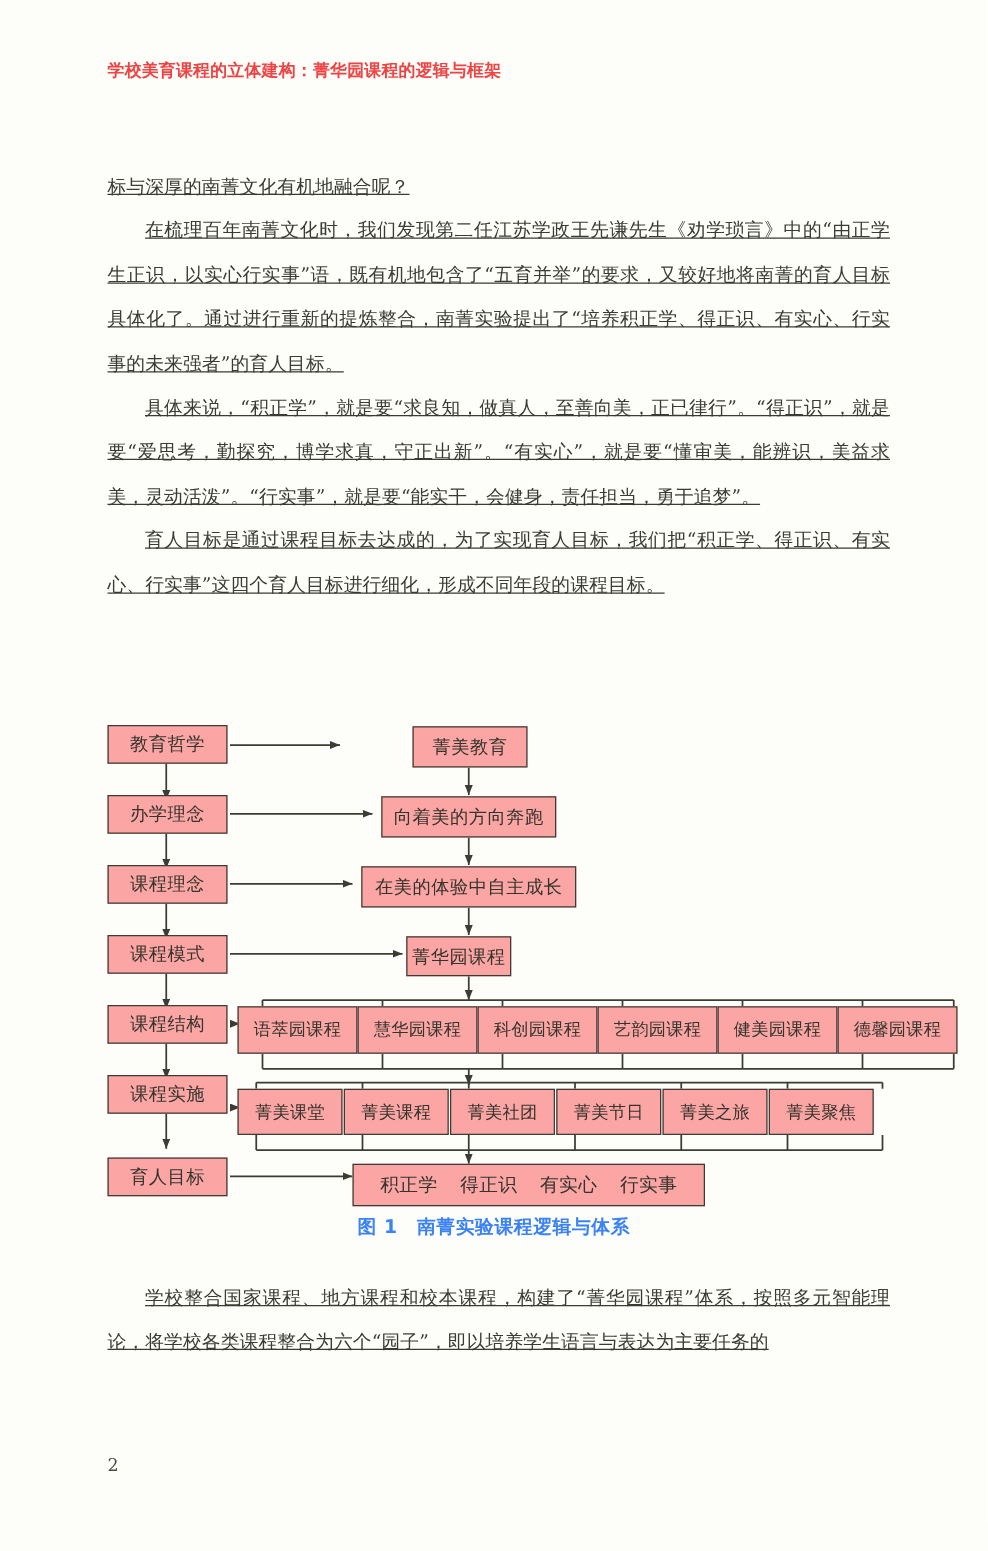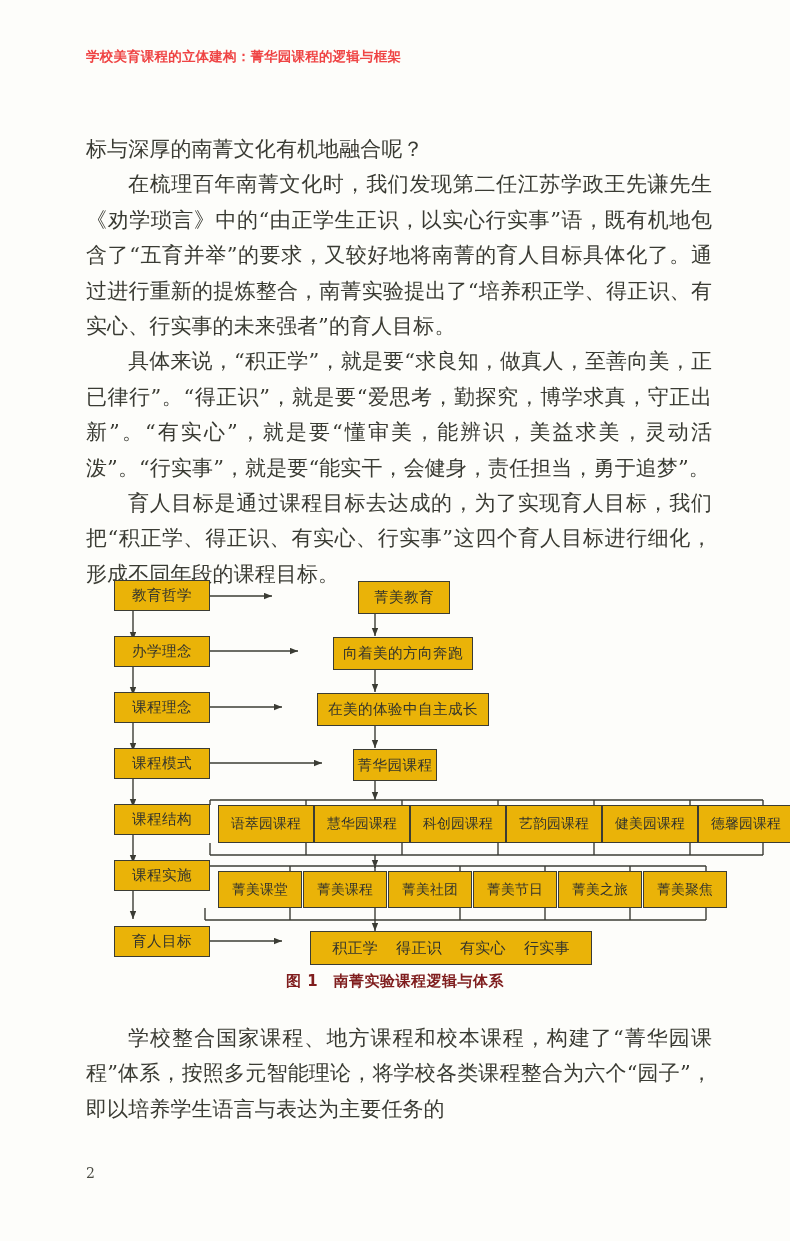--- a/index.html
+++ b/index.html
@@ -32,26 +32,27 @@
 
   
   .body-col {
     position: absolute;
     left: 86px;
     top: 132px;
     width: 626px;
   }
   p.para {
     margin: 0;
-    font-size: 21px;
+    font-size: 15px;
     line-height: 35.4px;
     text-align: justify;
     text-justify: inter-ideograph;
     letter-spacing: 0.1px;
     color: #3a3b33;
+    text-decoration: underline;
   }
   p.indent { text-indent: 2em; }
 
   .below-fig {
     position: absolute;
     left: 86px;
     top: 1021px;
     width: 626px;
   }
 
@@ -61,50 +62,49 @@
     left: 0;
     top: 0;
     width: 790px;
     height: 1241px;
     pointer-events: none;
   }
   .fig-node {
     position: absolute;
     box-sizing: border-box;
     border: 1.6px solid #3b3c34;
-    background: #eab308;
+    background: #fca5a5;
     display: flex;
     align-items: center;
     justify-content: center;
     font-family: "DejaVu Serif", "Liberation Serif", serif;
     font-size: 14.6px;
     color: #33342c;
     white-space: nowrap;
     letter-spacing: 0.4px;
     pointer-events: auto;
-    margin-left: 28px;
   }
   .fig-node.small { font-size: 13.8px; letter-spacing: 0.2px; }
   .fig-node.goals {
     font-size: 15px;
     letter-spacing: 0.3px;
     justify-content: center;
   }
   .fig-node.goals span { padding: 0 9px; }
 
   .fig-caption {
     position: absolute;
     top: 972px;
     left: 0;
     width: 790px;
     text-align: center;
     font-family: "DejaVu Sans", "Liberation Sans", sans-serif;
     font-weight: bold;
     font-size: 15px;
-    color: #7f1d1d;
+    color: #3b82f6;
     letter-spacing: 0.5px;
     pointer-events: auto;
   }
 
   
   .page-number {
     position: absolute;
     left: 86px;
     top: 1165px;
     font-family: "DejaVu Serif", "Liberation Serif", serif;

